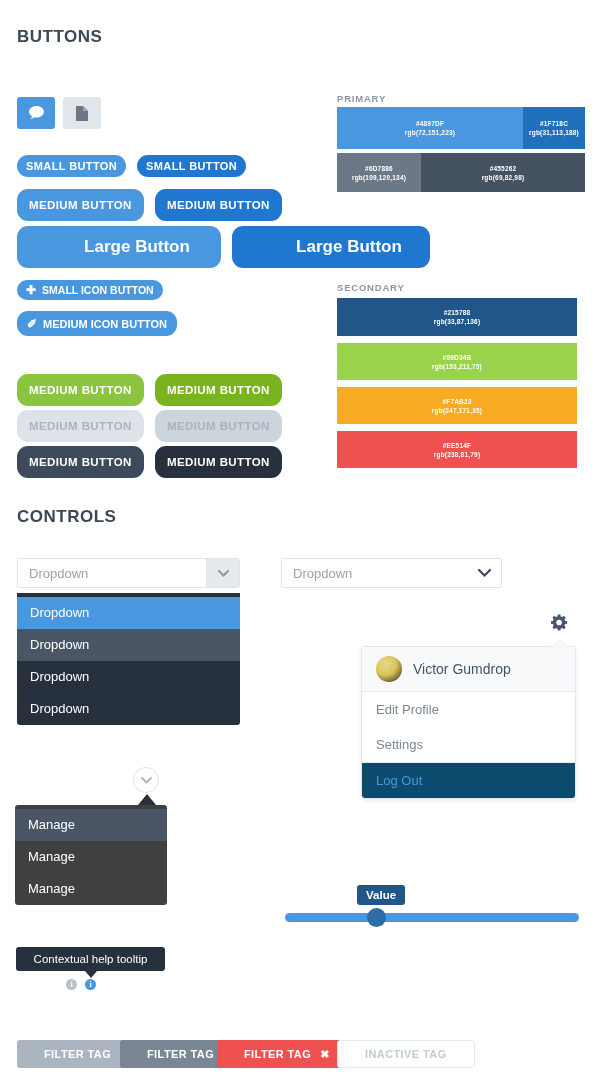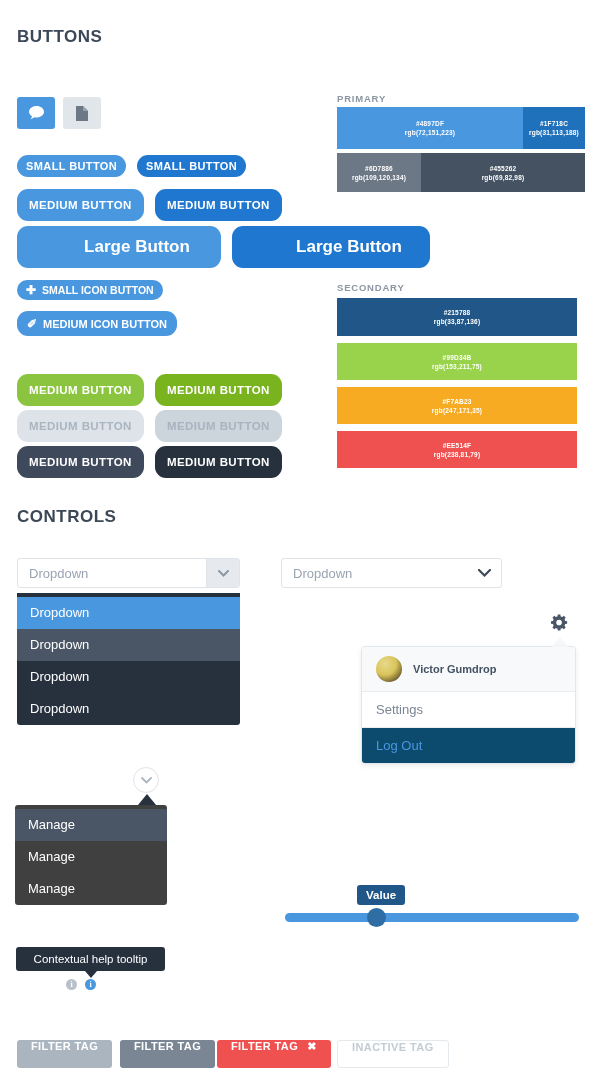--- a/index.html
+++ b/index.html
@@ -296,22 +296,22 @@
   }
   #avatar {
     width: 26px; height: 26px;
     border-radius: 50%;
     margin-right: 11px;
     background:
       radial-gradient(circle at 35% 30%, #e8d98a 0%, #d9c45c 45%, #7a6a33 75%, #3b3420 100%);
     flex: none;
   }
   #profile-name {
-    font-size: 11px;
-    font-weight: bold;
+    font-size: 14px;
+    font-weight: normal;
     color: #455262;
   }
   .menu-row {
     font-size: 13px;
     color: #7b8795;
     padding: 10px 0 10px 14px;
     cursor: pointer;
   }
   #menu-logout {
     color: #4897df;
@@ -350,23 +350,23 @@
   .tag {
     position: absolute;
     height: 28px;
     border-radius: 3px;
     color: #ffffff;
     font-size: 11px;
     font-weight: bold;
     letter-spacing: 0.4px;
     text-transform: uppercase;
     display: flex;
-    align-items: flex-start;
+    align-items: center;
     justify-content: center;
-    padding: 0 14px;
+    padding: 0 27px;
     cursor: pointer;
     box-sizing: border-box;
     white-space: nowrap;
   }
   #tag1 { left: 17px;  top: 1040px; background: #aab5c0; }
   #tag2 { left: 120px; top: 1040px; background: #7a8694; }
   #tag3 { left: 217px; top: 1040px; background: #ee514f; }
   #tag4 { left: 337px; top: 1040px; background: #ffffff; color: #c3cbd3; border: 1px solid #e4e9ed; }
   .tag-close { margin-left: 9px; font-size: 11px; font-weight: bold; }
 </style>
@@ -486,20 +486,21 @@
       <path fill="#4a5665" d="M19 11.5v-3l-2.3-.4c-.2-.7-.4-1.3-.8-1.9l1.4-1.9-2.1-2.1-1.9 1.4c-.6-.4-1.2-.6-1.9-.8L11 .5H8l-.4 2.3c-.7.2-1.3.4-1.9.8L3.8 2.2 1.7 4.3l1.4 1.9c-.4.6-.6 1.2-.8 1.9L0 8.5v3l2.3.4c.2.7.4 1.3.8 1.9l-1.4 1.9 2.1 2.1 1.9-1.4c.6.4 1.2.6 1.9.8l.4 2.3h3l.4-2.3c.7-.2 1.3-.4 1.9-.8l1.9 1.4 2.1-2.1-1.4-1.9c.4-.6.6-1.2.8-1.9l2.3-.4zM9.5 13.3a3.3 3.3 0 110-6.6 3.3 3.3 0 010 6.6z"></path>
     </svg>
   </div>
   <div id="profile-caret"></div>
 
   <div id="profile-menu">
     <div id="profile-header">
       <div id="avatar"></div>
       <div id="profile-name">Victor Gumdrop</div>
     </div>
+    <div class="menu-row">Edit Profile</div>
     <div class="menu-row">Settings</div>
     <div class="menu-row" id="menu-logout">Log Out</div>
   </div>
 
   <div id="manage-toggle">
     <svg width="11" height="7" viewBox="0 0 11 7">
       <path d="M1 1l4.5 4.5L10 1" stroke="#aab5c0" stroke-width="1.8" fill="none" stroke-linecap="round"></path>
     </svg>
   </div>
   <div id="manage-caret"></div>

